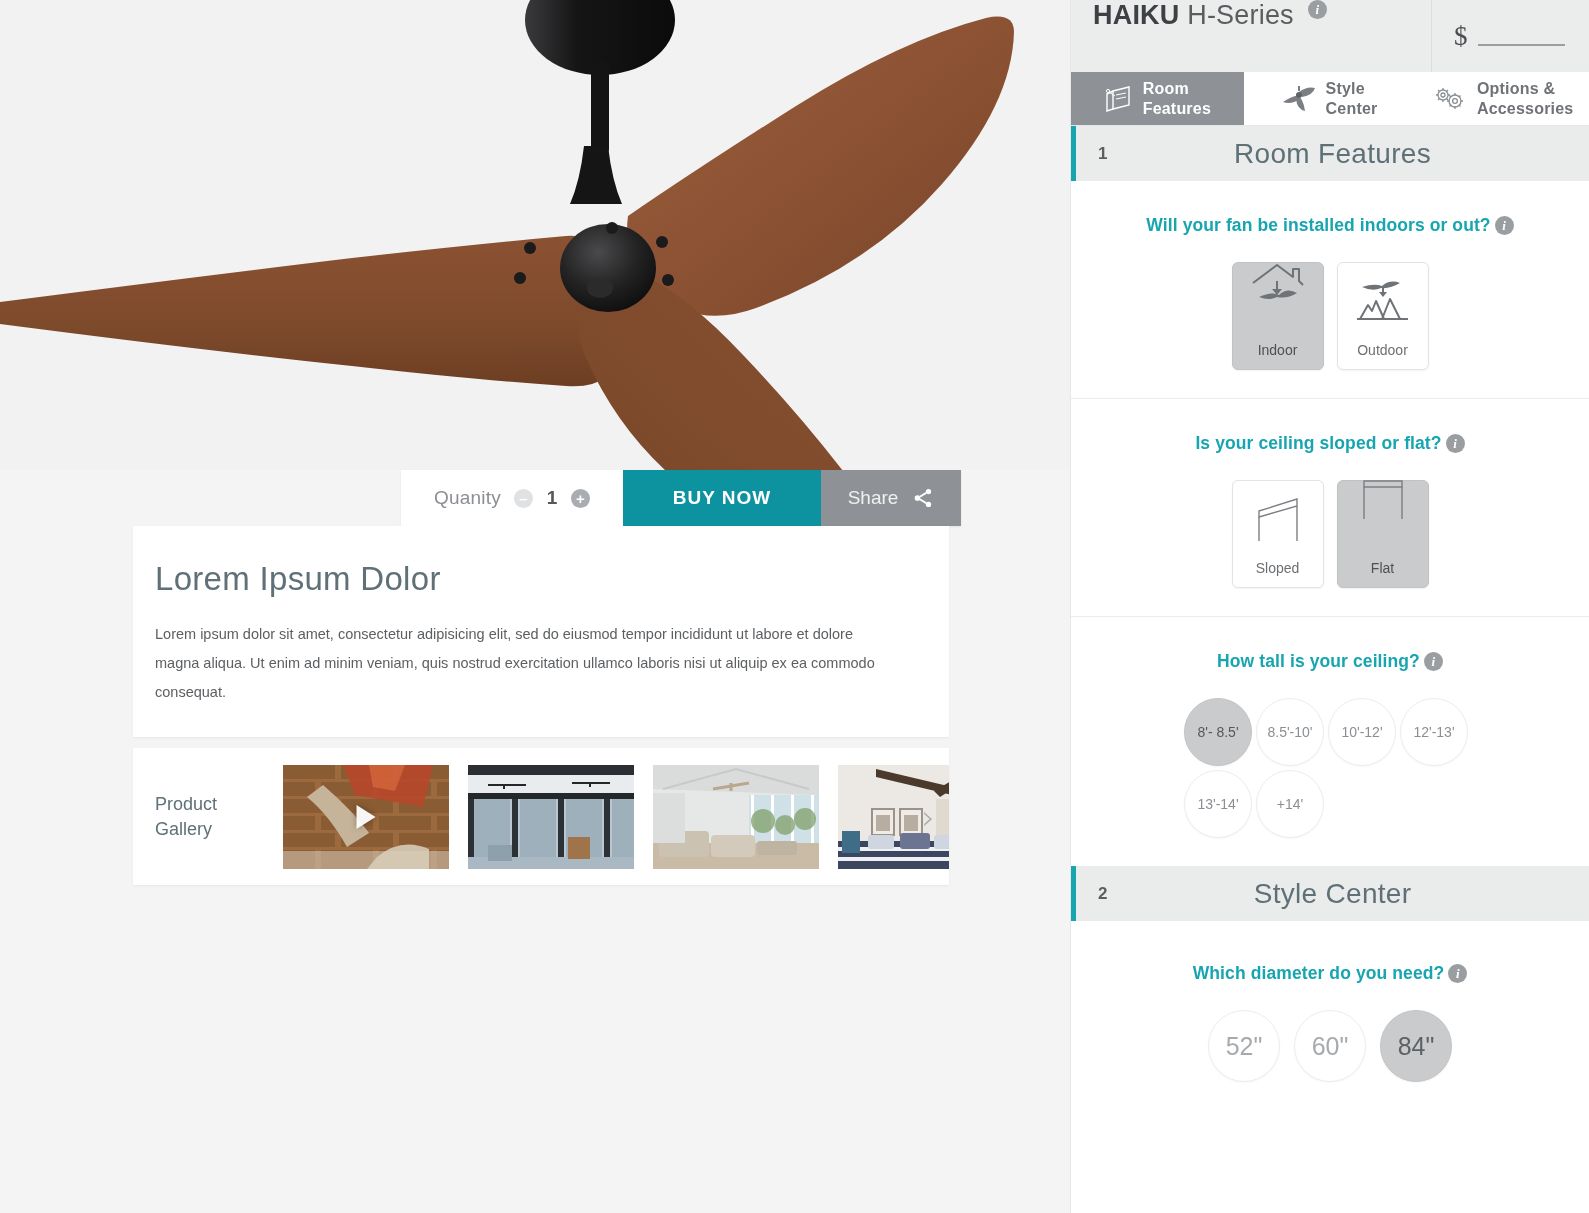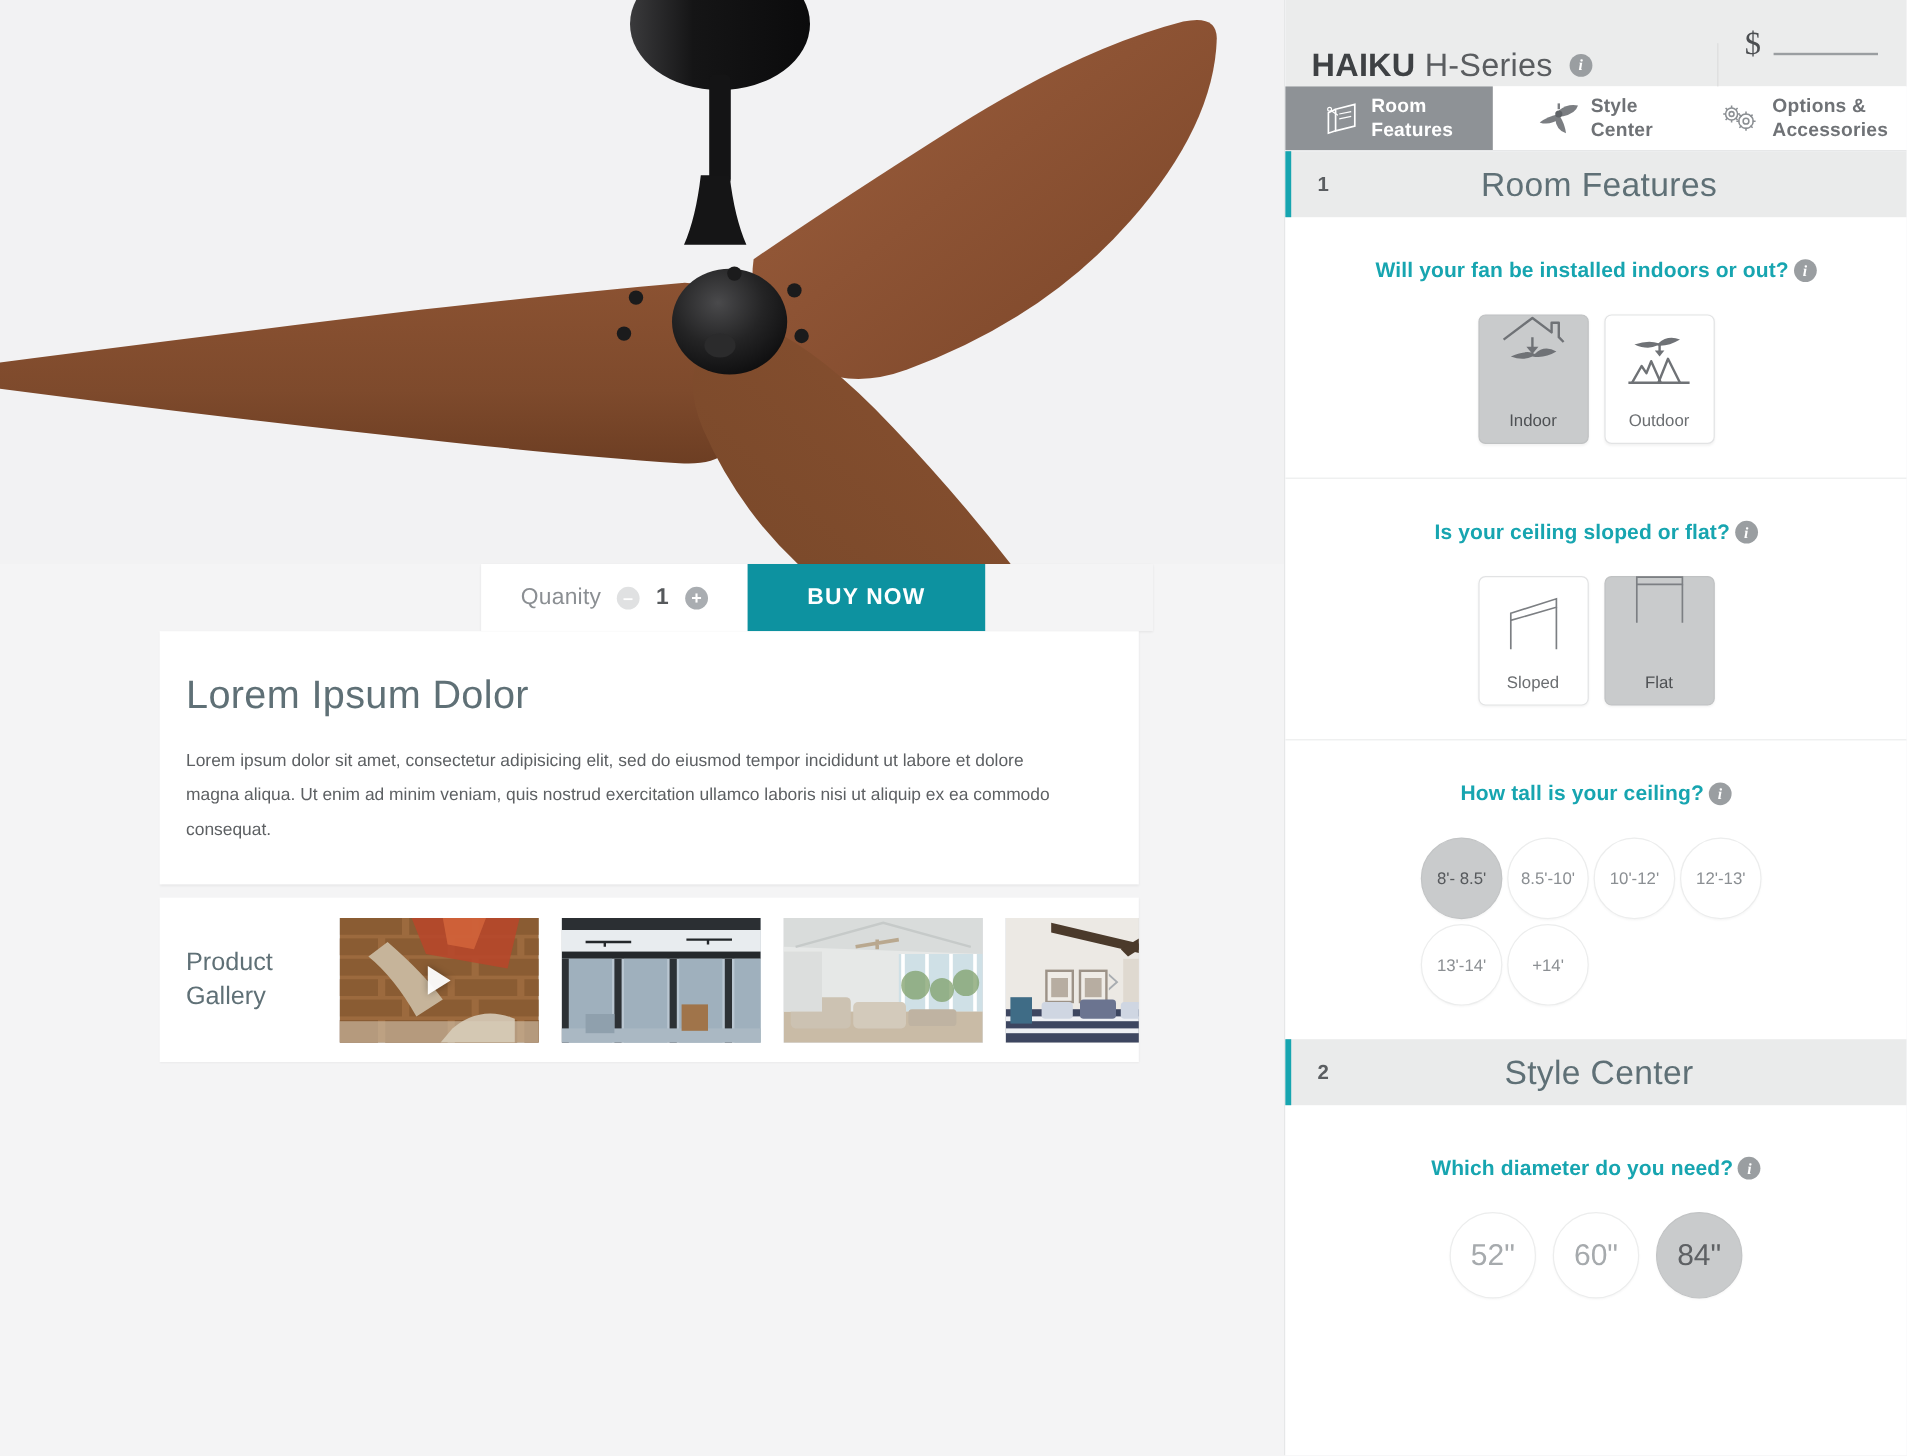--- a/index.html
+++ b/index.html
@@ -82,21 +82,21 @@
   }
   .chev-circle {
     width: 28px; height: 28px; border: 2px solid #3bb7c0; border-radius: 50%;
     display: flex; align-items: center; justify-content: center; cursor: pointer;
   }
   .card-gallery {
     top: 748px; height: 137px;
     display: flex; align-items: center; padding-left: 22px; overflow: hidden;
   }
   .gal-label {
-    font-size: 21px; color: #5f7076; line-height: 1.35; width: 128px;
+    font-size: 18px; color: #5f7076; line-height: 1.35; width: 128px;
     flex: 0 0 128px;
   }
   .thumbs { display: flex; gap: 19px; position: relative; }
   .thumb {
     width: 166px; height: 104px; flex: 0 0 166px;
     position: relative; overflow: hidden; background: #cfd2d4;
   }
   .thumb svg { display:block; }
   .play {
     position: absolute; left: 50%; top: 50%;
@@ -117,23 +117,22 @@
   .right {
     position: relative; width: 519px; height: 1213px;
     background: #fff; overflow: hidden;
     border-left: 1px solid #e6e7e8;
   }
   .rheader {
     height: 72px; background: #ebecec;
     display: flex; align-items: stretch;
   }
   .brand {
-    flex: 1; display: flex; align-items: center; padding-left: 22px; gap: 14px;
+    flex: 1; display: flex; padding-left: 22px; gap: 14px;
     border-right: 1px solid #dcdddd;
-    margin-top: 36px;
   }
   .brand-txt { font-size: 27px; color: #5a5d60; letter-spacing: .2px; white-space: nowrap; }
   .brand-txt b { color: #3e4144; font-weight: bold; }
   .info-dot {
     width: 19px; height: 19px; border-radius: 50%; background: #9a9ea1;
     color: #fff; font-size: 13px; font-weight: bold; font-style: italic;
     display: flex; align-items: center; justify-content: center;
     font-family: "Liberation Serif", serif; cursor: pointer; flex: 0 0 19px;
   }
   .price {
@@ -272,20 +271,29 @@
     </div>
 
     <div class="buybar">
       <div class="qty">
         <span class="qty-label">Quanity</span>
         <span class="stepper minus">–</span>
         <span class="qty-val">1</span>
         <span class="stepper plus">+</span>
       </div>
       <button class="buynow">BUY NOW</button>
+      <div class="share">
+        <span class="lbl">Share</span>
+        <svg width="22" height="22" viewBox="0 0 24 24">
+          <circle cx="18" cy="5" r="2.9" fill="#fff"></circle>
+          <circle cx="18" cy="19" r="2.9" fill="#fff"></circle>
+          <circle cx="6" cy="12" r="3.1" fill="#fff"></circle>
+          <path d="M8.6 10.6 L15.4 6.4 M8.6 13.4 L15.4 17.6" stroke="#fff" stroke-width="2.1" fill="none"></path>
+        </svg>
+      </div>
     </div>
 
     <div class="card card-desc">
       <div class="prod-title">Lorem Ipsum Dolor</div>
       <div class="prod-body">Lorem ipsum dolor sit amet, consectetur adipisicing elit, sed do eiusmod tempor incididunt ut labore et dolore magna aliqua. Ut enim ad minim veniam, quis nostrud exercitation ullamco laboris nisi ut aliquip ex ea commodo consequat.</div>
     </div>
 
 
     <div class="card card-gallery">
       <div class="gal-label" style="white-space:pre-line">Product

